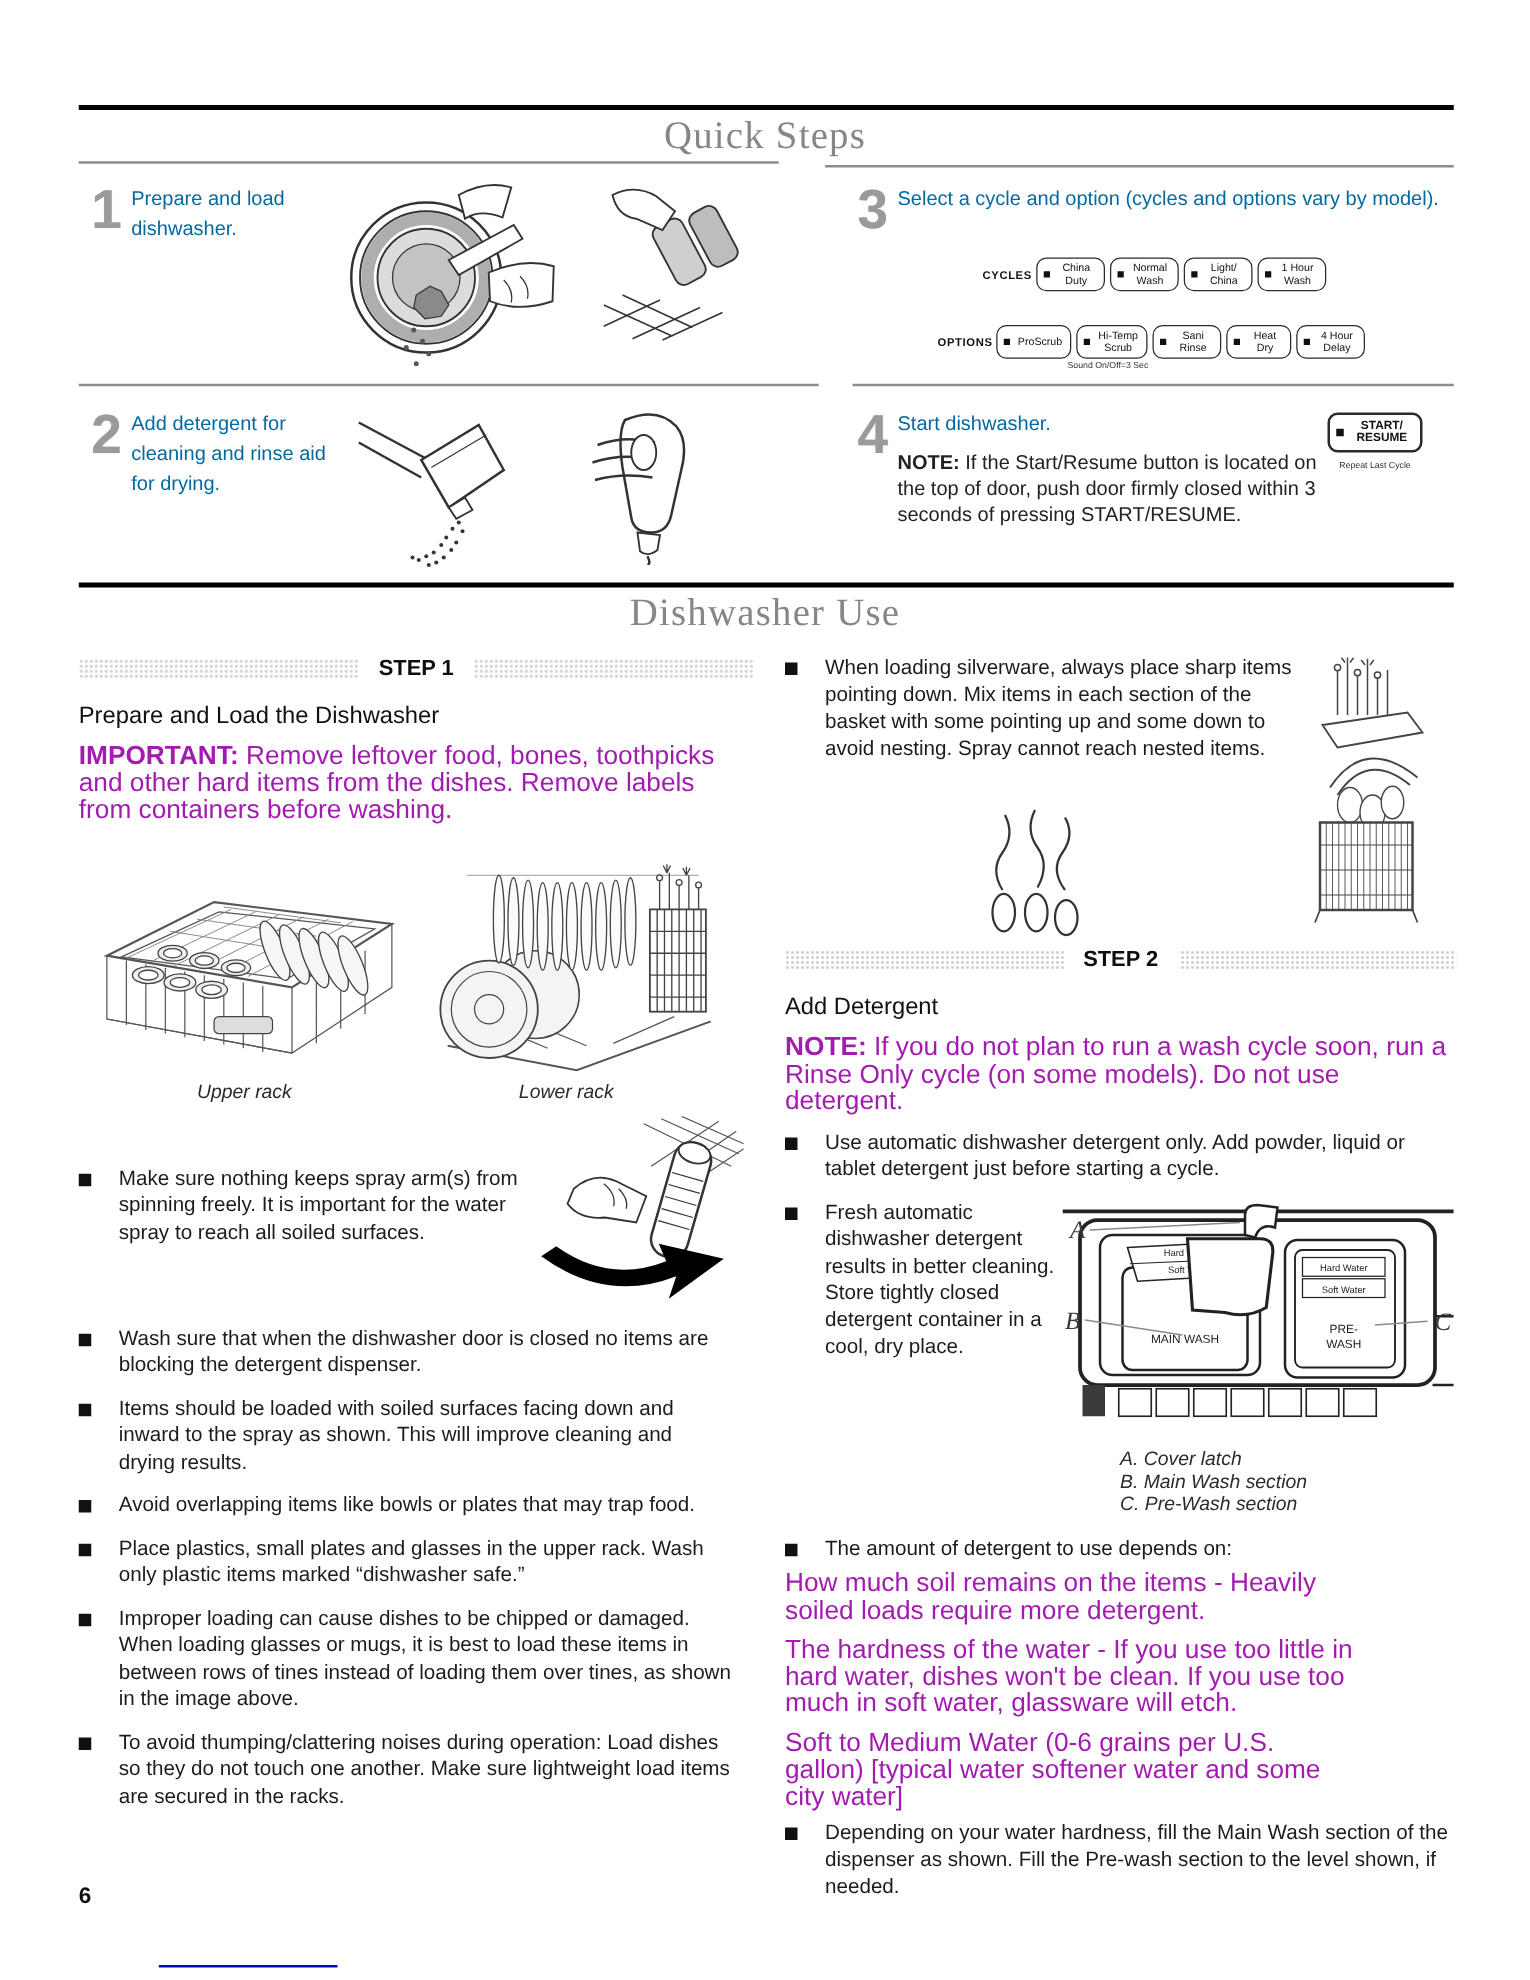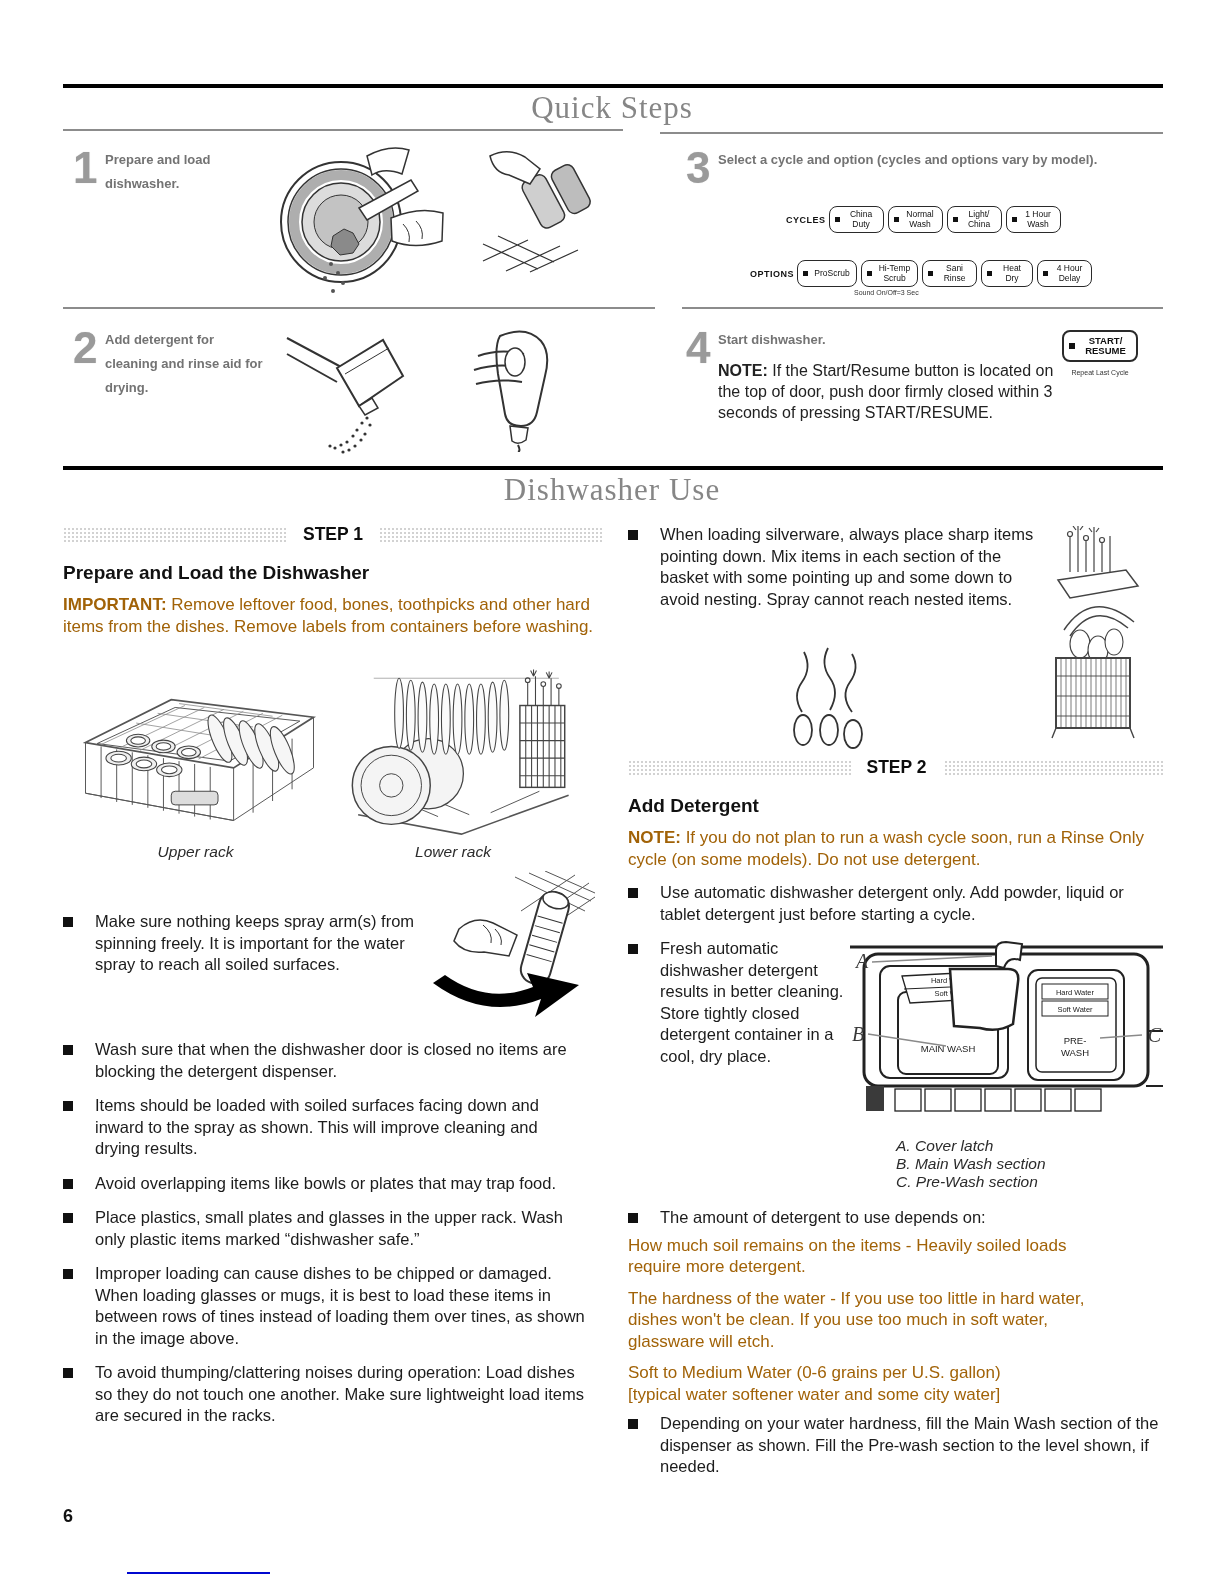--- a/index.html
+++ b/index.html
@@ -8,21 +8,21 @@
   
   .rule{position:absolute;background:#000;}
   .rule.gray{background:#8c8c8c;}
   
   .serif-title{position:absolute;left:0;width:1224px;text-align:center;
      font-family:"Liberation Serif","DejaVu Serif",serif;font-size:31px;color:#868686;letter-spacing:1px;}
   
   .qs-cell{position:absolute;}
   .qs-num{position:absolute;font-size:44px;font-weight:bold;color:#9a9a9a;line-height:1;
      text-shadow:0 0 1px #c9c9c9;}
-  .qs-text{position:absolute;font-size:13px;font-weight:bold;line-height:24px;color:#737373;}
+  .qs-text{position:absolute;font-size:16px;font-weight:normal;line-height:24px;color:#0369a1;}
   .qs-note{position:absolute;font-size:16px;line-height:21px;color:#222;}
   
   .ctl-row{position:absolute;display:flex;align-items:center;}
   .ctl-label{font-size:9px;font-weight:bold;letter-spacing:.5px;margin-right:3px;color:#111;}
   .pill{position:relative;display:flex;align-items:center;border:1.6px solid #2a2a2a;border-radius:8px;
         background:#fff;height:27px;padding:1px 3px 1px 5px;box-sizing:border-box;margin-right:4px;}
   .pill::after{content:"";position:absolute;left:3px;top:4px;right:-4px;bottom:-5px;
         border:1px dashed #b5b5b5;border-radius:8px;z-index:-1;}
   .pill .sq{width:5px;height:5px;background:#111;margin-right:3px;flex:0 0 auto;}
   .pill .plines{display:flex;flex-direction:column;justify-content:center;text-align:center;width:100%;}
@@ -34,22 +34,22 @@
   
   .col{position:absolute;top:524px;}
   .col-left{left:63px;width:540px;}
   .col-right{left:628px;width:537px;}
   
   .step-band{position:relative;height:22px;margin-bottom:4px;}
   .step-band .band-bg{position:absolute;left:0;right:0;top:3px;bottom:3px;
      background-image:radial-gradient(#c3c3c3 1px,transparent 1.4px);background-size:4px 4px;opacity:.75;}
   .step-band .band-label{position:absolute;left:50%;transform:translateX(-50%);top:0;
      background:#fff;padding:0 16px;font-size:17.5px;font-weight:bold;color:#0d0d0d;}
-  h3.sec{font-size:19px;font-weight:bold;color:#111;margin:16px 0 10px 0;}
-  p.body{font-size:17px;line-height:21.5px;margin:0 0 12px 0;color:#a16207;}
+  h3.sec{font-size:19px;font-weight:normal;color:#111;margin:16px 0 10px 0;}
+  p.body{font-size:21px;line-height:21.5px;margin:0 0 12px 0;color:#a21caf;}
   
   .bullet{position:relative;display:flex;margin-bottom:13px;}
   .bullet .mk{flex:0 0 auto;width:10px;height:10px;background:#111;margin:6px 22px 0 0;}
   .bullet .bt{font-size:16.5px;line-height:21.5px;color:#1c1c1c;}
   .caption{font-style:italic;font-size:15.5px;color:#2b2b2b;}
   .indent1{margin-left:32px;}
   .indent2{margin-left:60px;}
   .pgnum{position:absolute;left:63px;top:1506px;font-size:18px;font-weight:bold;color:#111;}
   .blue-line{position:absolute;left:127px;top:1572px;width:143px;height:2px;background:#0008d0;}
   svg{display:block;}

